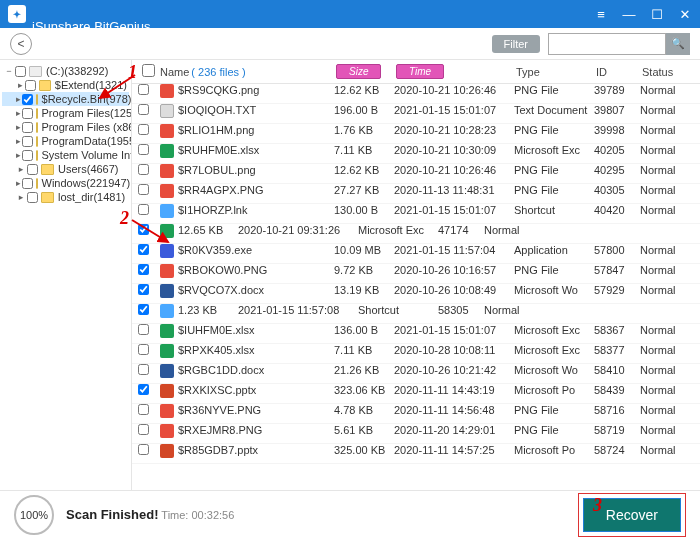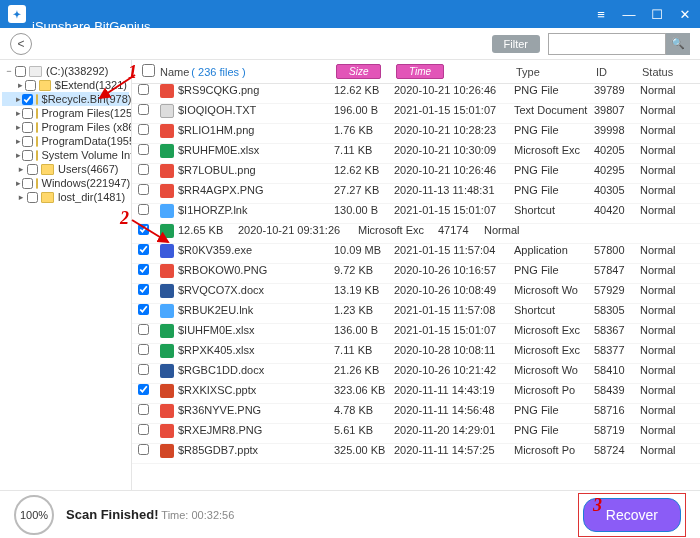--- a/index.html
+++ b/index.html
@@ -56,21 +56,21 @@
 
 .rows::-webkit-scrollbar { width: 12px; }
 .rows::-webkit-scrollbar-track { background: #f0f0f0; }
 .rows::-webkit-scrollbar-thumb { background: #c8c8c8; }
 
 .footer { height: 48px; border-top: 1px solid #e5e5e5; display: flex; align-items: center; padding: 0 14px; gap: 12px; }
 .progress-circle { width: 40px; height: 40px; border: 2px solid #bbb; border-radius: 50%; display: flex; align-items: center; justify-content: center; font-size: 11px; color: #333; }
 .scan-status { font-size: 13px; font-weight: bold; color: #222; }
 .scan-time { font-size: 11px; color: #888; margin-left: 0; }
 .footer-spacer { flex: 1; }
-.recover-btn { background: #8b5cf6; color: #fff; padding: 8px 22px; border-radius: 13px; font-size: 14px; cursor: pointer; border: 1px solid #1e7dd6; }
+.recover-btn { background: #0f766e; color: #fff; padding: 8px 22px; border-radius: 0; font-size: 14px; cursor: pointer; border: 1px solid #1e7dd6; }
 .recover-wrap { border: 1px solid #d33; padding: 4px; }
 
 .anno { position: absolute; pointer-events: none; }
 .anno-num { color: #d00; font-size: 18px; font-weight: bold; font-style: italic; font-family: "Times New Roman", serif; }
 .arrow-svg { position: absolute; pointer-events: none; }
 </style>
 </head>
 <body>
 
 <div class="titlebar">
@@ -281,21 +281,20 @@
     <span class="fname">$RVQCO7X.docx</span>
     <span class="col-size">13.19 KB</span>
     <span class="col-time">2020-10-26 10:08:49</span>
     <span class="col-type">Microsoft Wo</span>
     <span class="col-id">57929</span>
     <span class="col-status">Normal</span>
         </div>
         <div class="row">
           <span class="col-c"><input type="checkbox" checked="" style=""></span>
     <span class="ficon ic-lnk"></span>
-    <span class="fname">$RBUK2EU.lnk</span>
     <span class="col-size">1.23 KB</span>
     <span class="col-time">2021-01-15 11:57:08</span>
     <span class="col-type">Shortcut</span>
     <span class="col-id">58305</span>
     <span class="col-status">Normal</span>
         </div>
         <div class="row">
           <span class="col-c"><input type="checkbox" style=""></span>
     <span class="ficon ic-xlsx"></span>
     <span class="fname">$IUHFM0E.xlsx</span>

